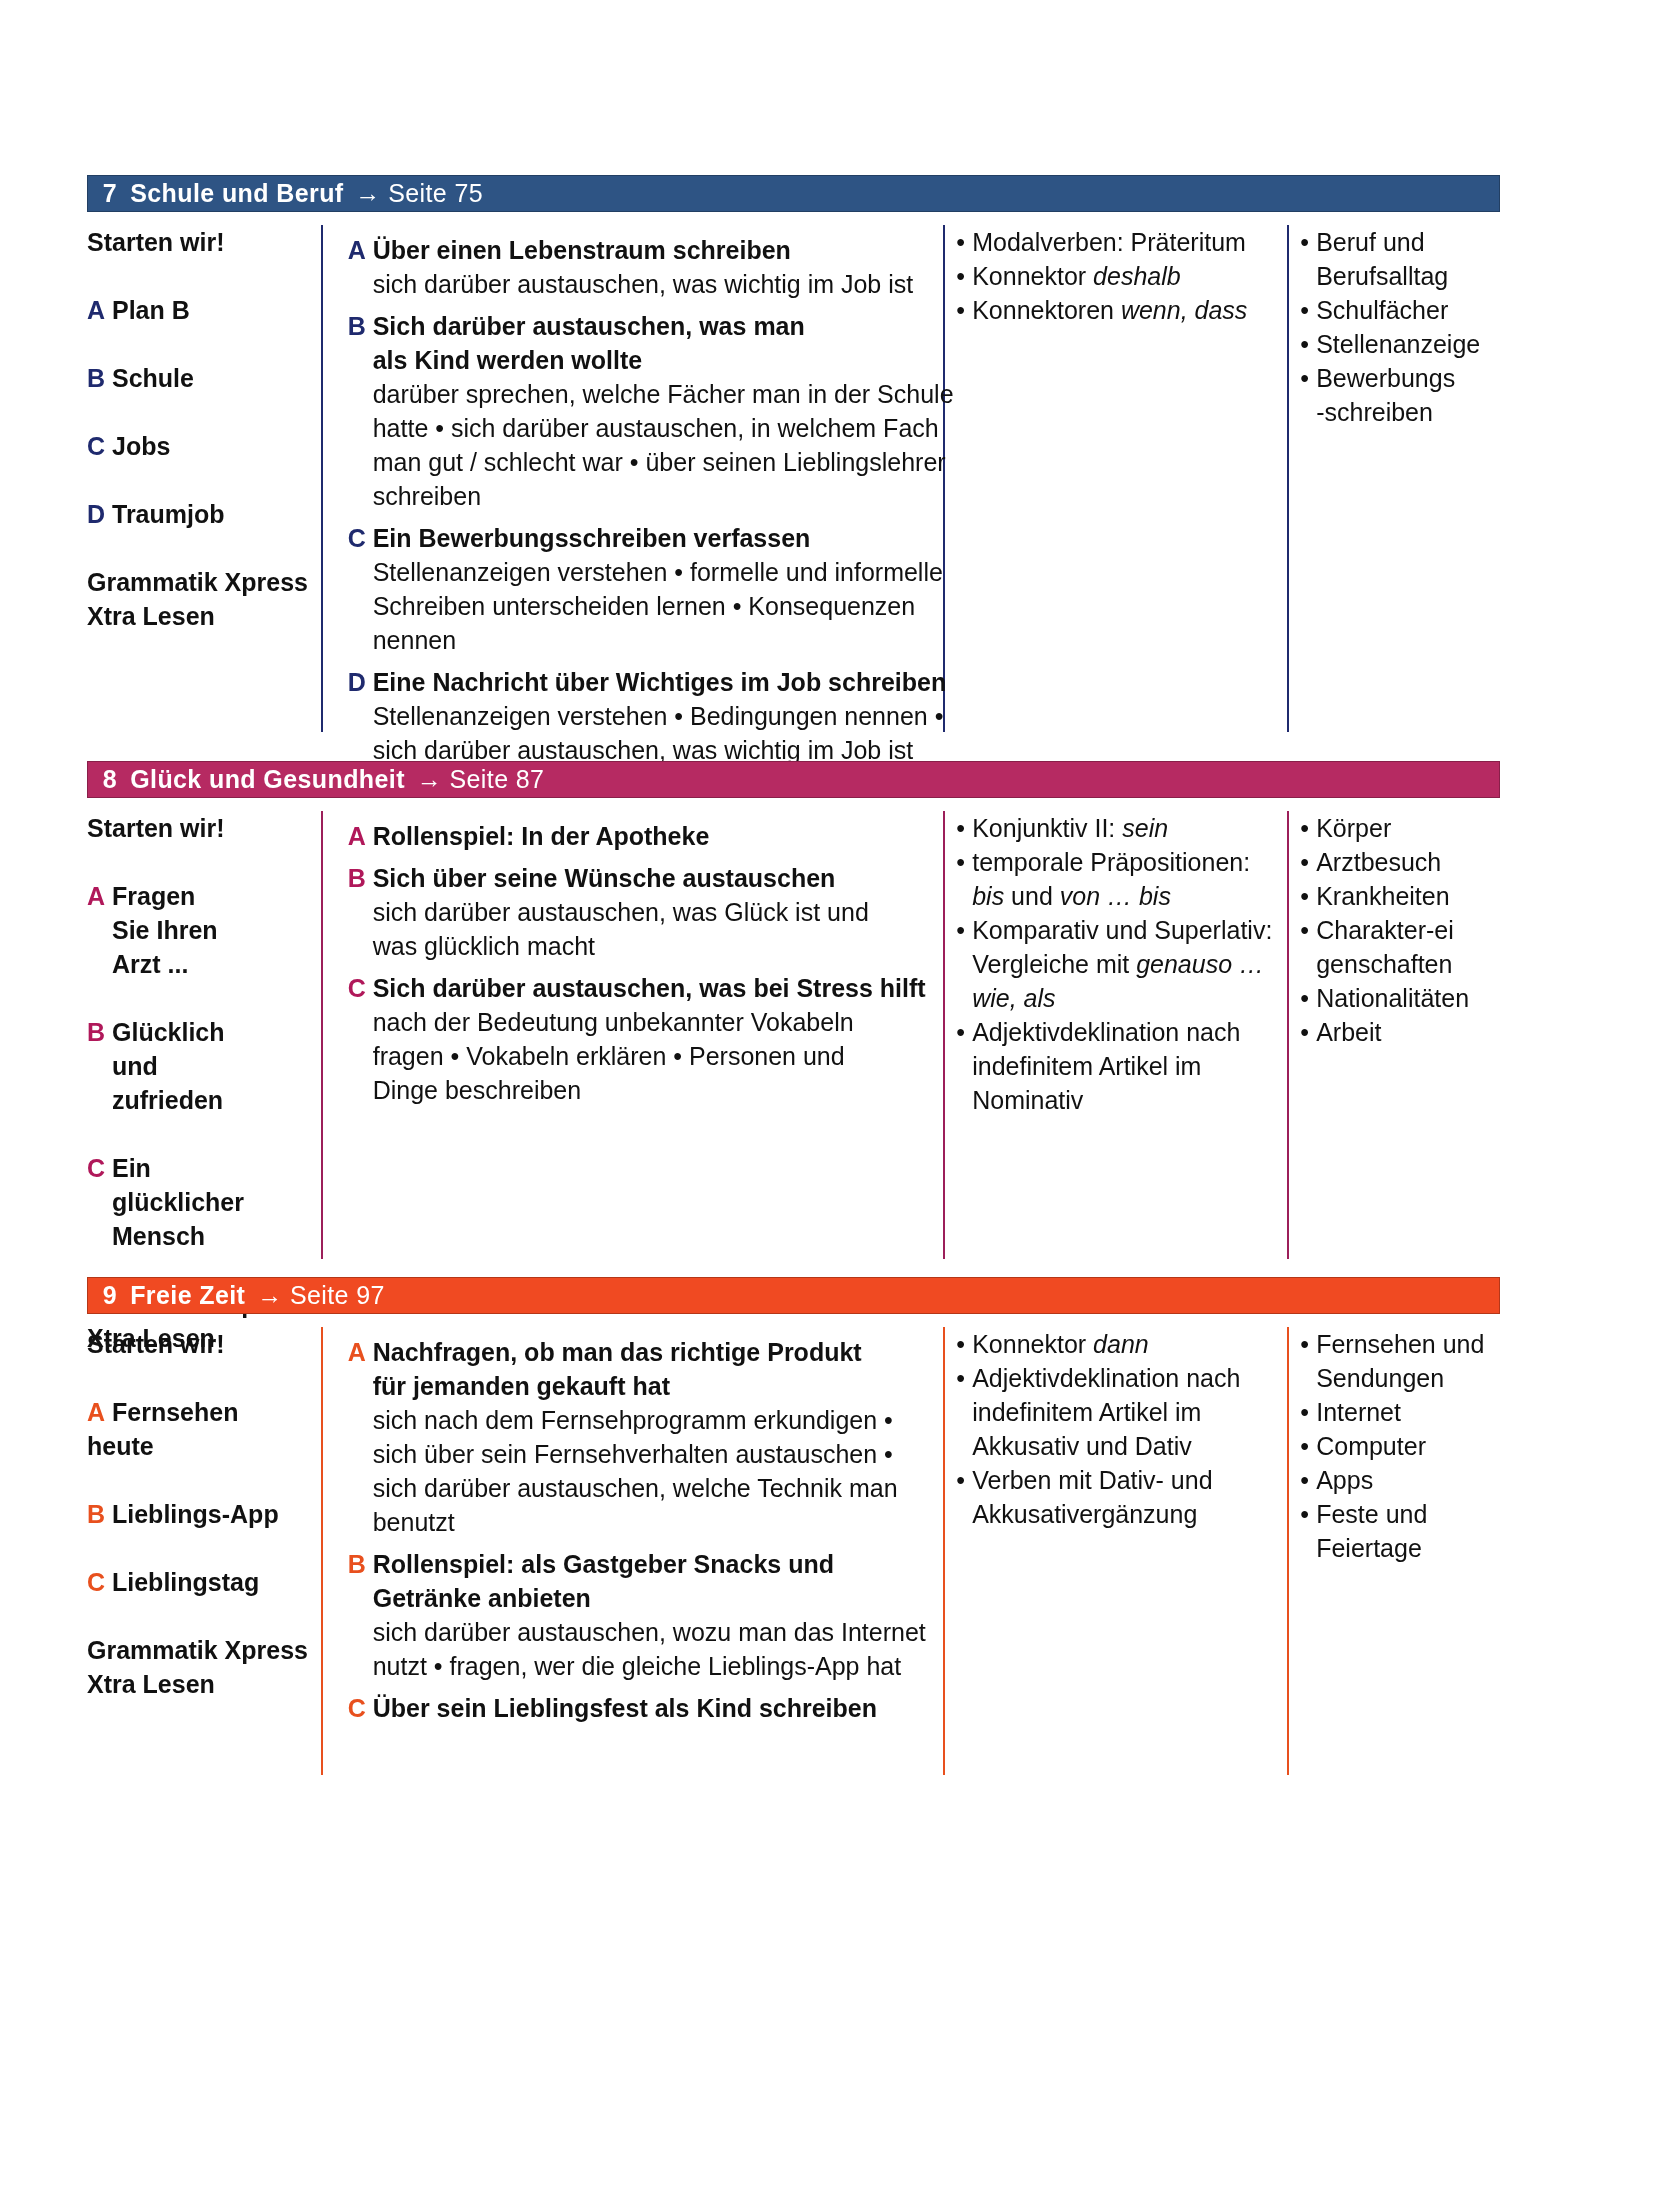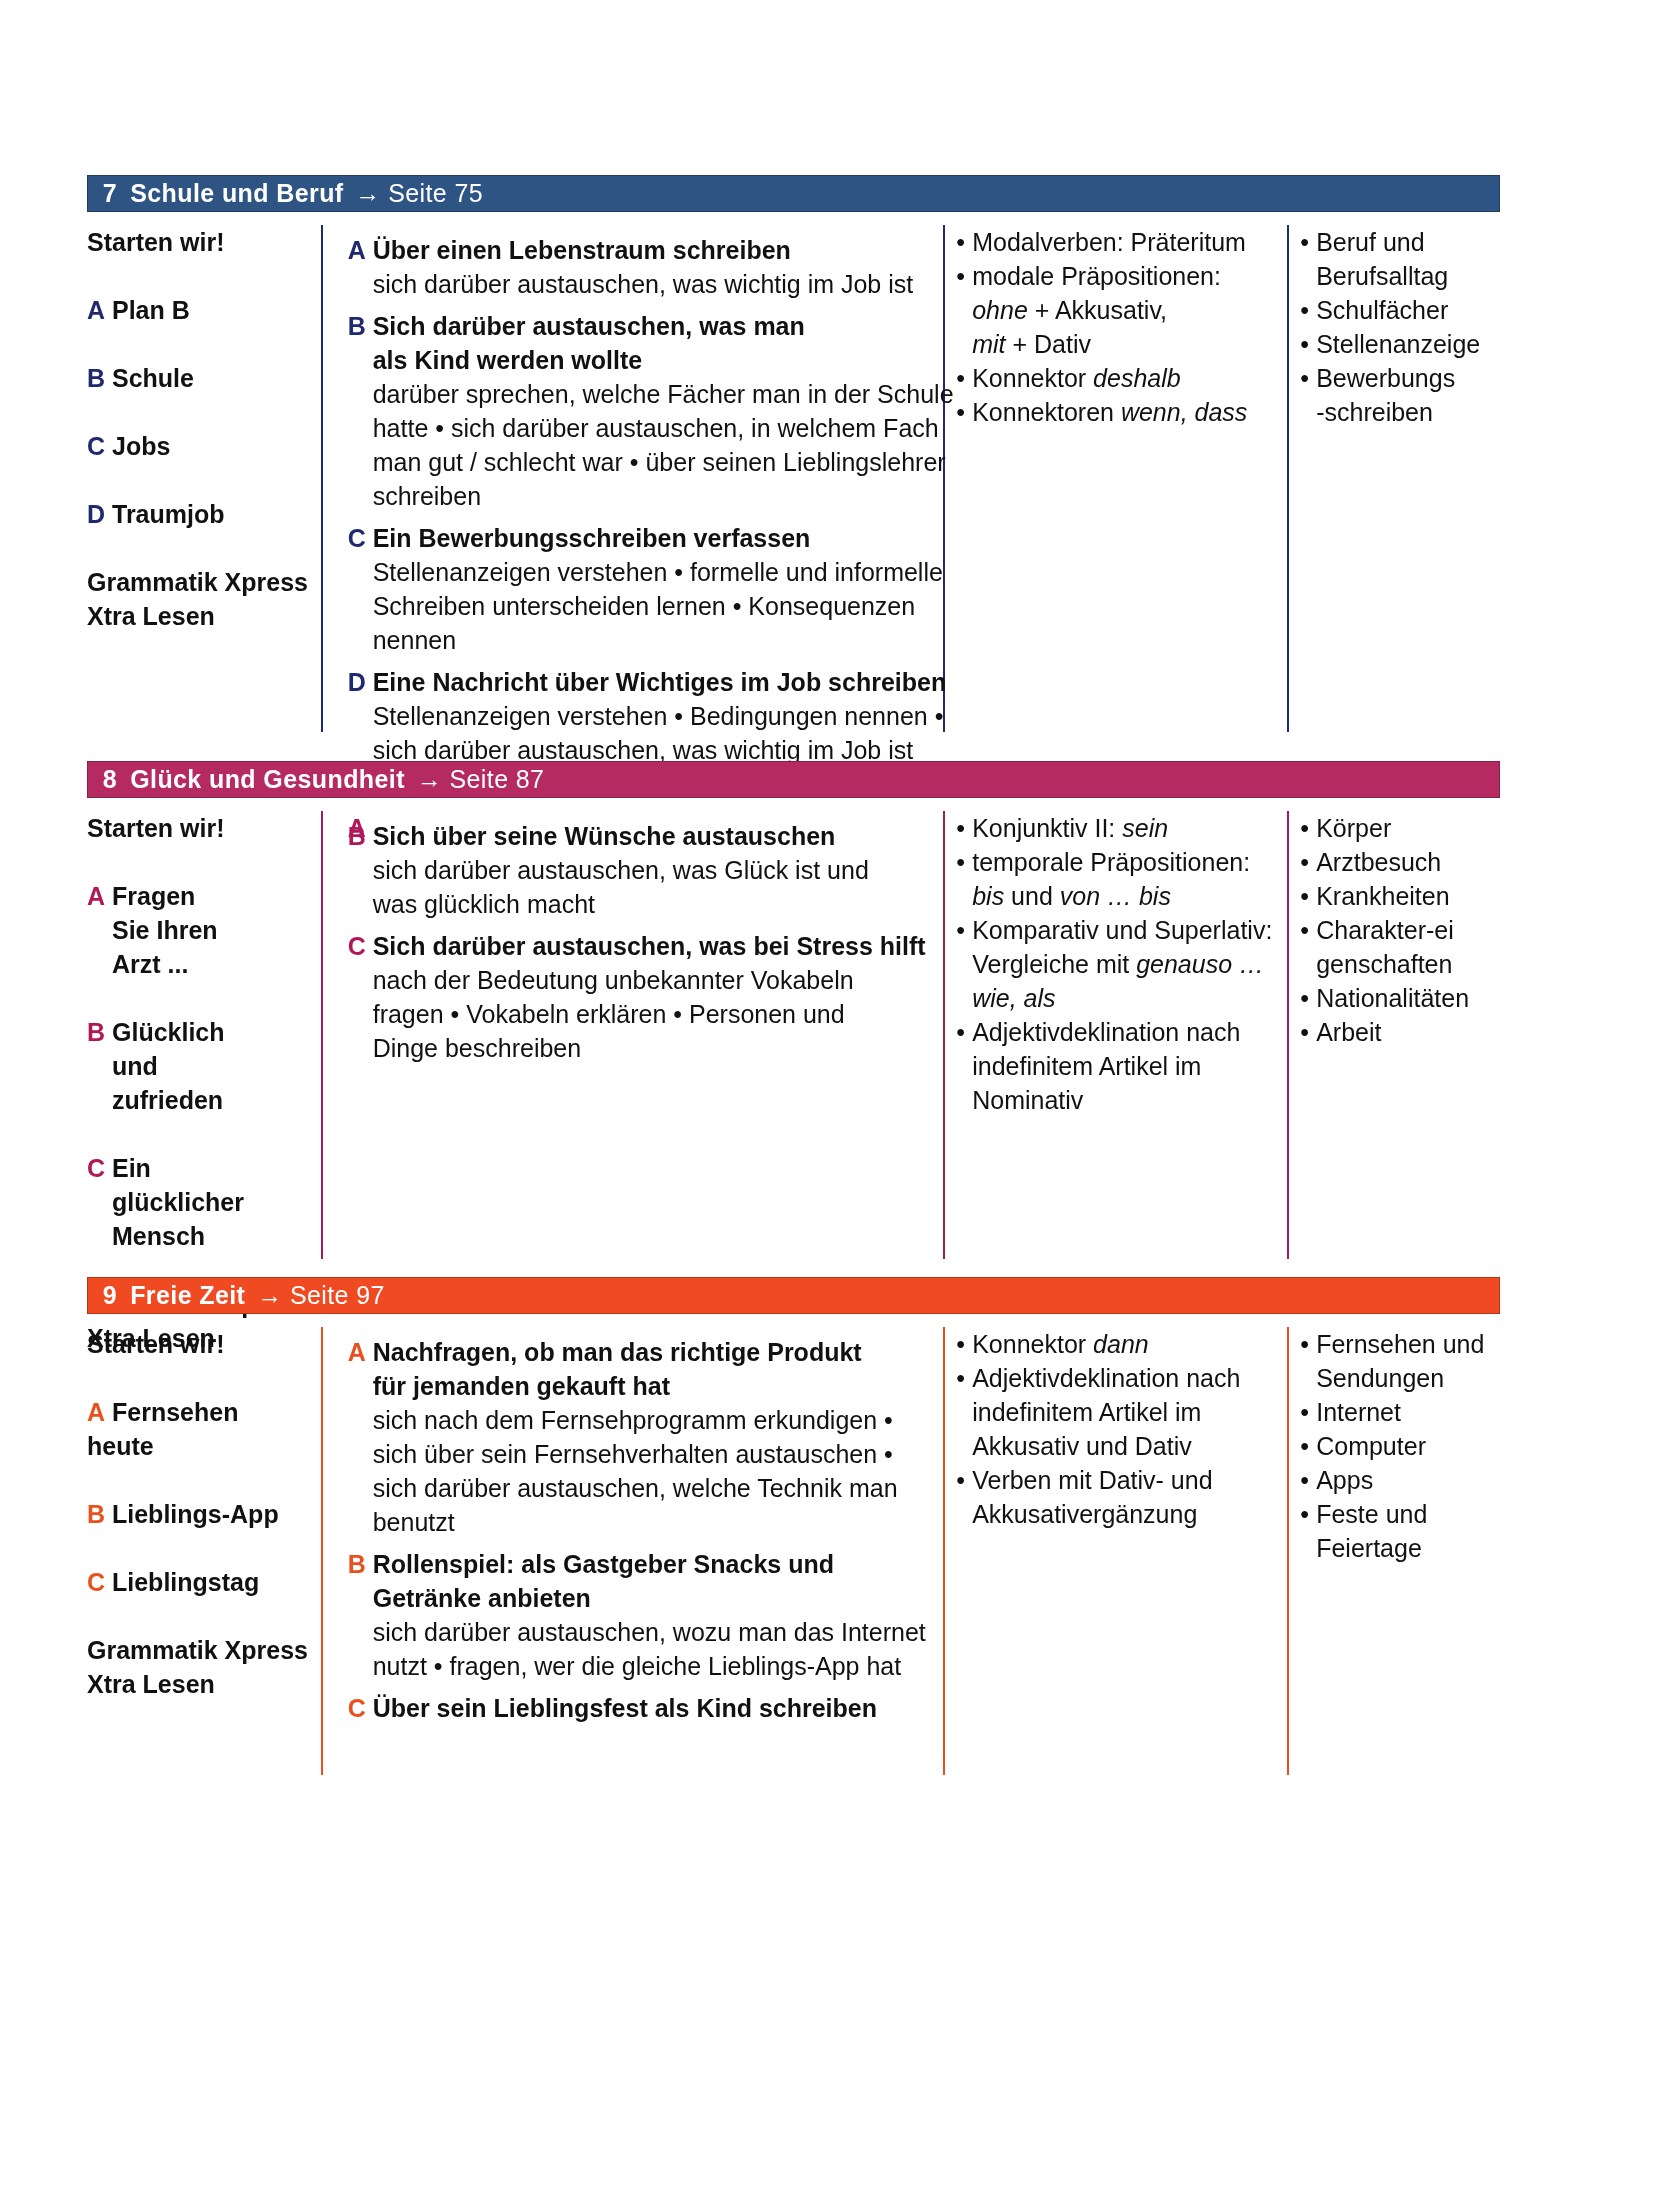--- a/index.html
+++ b/index.html
@@ -80,21 +80,20 @@
         </div>
       <div class="task">
           <span class="letter" style="color:#1f2a6e">D</span>
           <div class="title">Eine Nachricht über Wichtiges im Job schreiben</div>
           <div>Stellenanzeigen verstehen • Bedingungen nennen • sich darüber austauschen, was wichtig im Job ist</div>
         </div>
     </div>
 
     <div class="col col3">
       <div class="bul"><span>Modalverben: Präteritum</span></div>
-      <div class="bul"><span>modale Präpositionen: </span><br><i>ohne</i><span> + Akkusativ, </span><br><i>mit</i><span> + Dativ</span></div>
       <div class="bul"><span>Konnektor </span><i>deshalb</i></div>
       <div class="bul"><span>Konnektoren </span><i>wenn, dass</i></div>
     </div>
 
     <div class="col col4">
       <div class="bul" style="width:147px">Beruf und Berufsalltag</div>
       <div class="bul">Schulfächer</div>
       <div class="bul">Stellenanzeige</div>
       <div class="bul" style="width:147px;word-break:break-all">Bewerbungs-schreiben</div>
     </div>
@@ -127,20 +126,21 @@
           <span class="lbl-letter" style="color:#b0185a;flex:none">C</span>
           <span style="width:162px">Ein glücklicher Mensch</span>
         </div>
       <div class="c1-item tight lbl"><span>Grammatik Xpress</span></div>
       <div class="c1-item tight lbl"><span>Xtra Lesen</span></div>
     </div>
 
     <div class="col col2">
       <div class="task">
           <span class="letter" style="color:#b0185a">A</span>
+          <div class="title">Rollenspiel: In der Apotheke</div>
         </div>
       <div class="task">
           <span class="letter" style="color:#b0185a">B</span>
           <div class="title">Sich über seine Wünsche austauschen</div>
           <div style="width:544px">sich darüber austauschen, was Glück ist und was glücklich macht</div>
         </div>
       <div class="task">
           <span class="letter" style="color:#b0185a">C</span>
           <div class="title">Sich darüber austauschen, was bei Stress hilft</div>
           <div style="width:544px">nach der Bedeutung unbekannter Vokabeln fragen • Vokabeln erklären • Personen und Dinge beschreiben</div>

